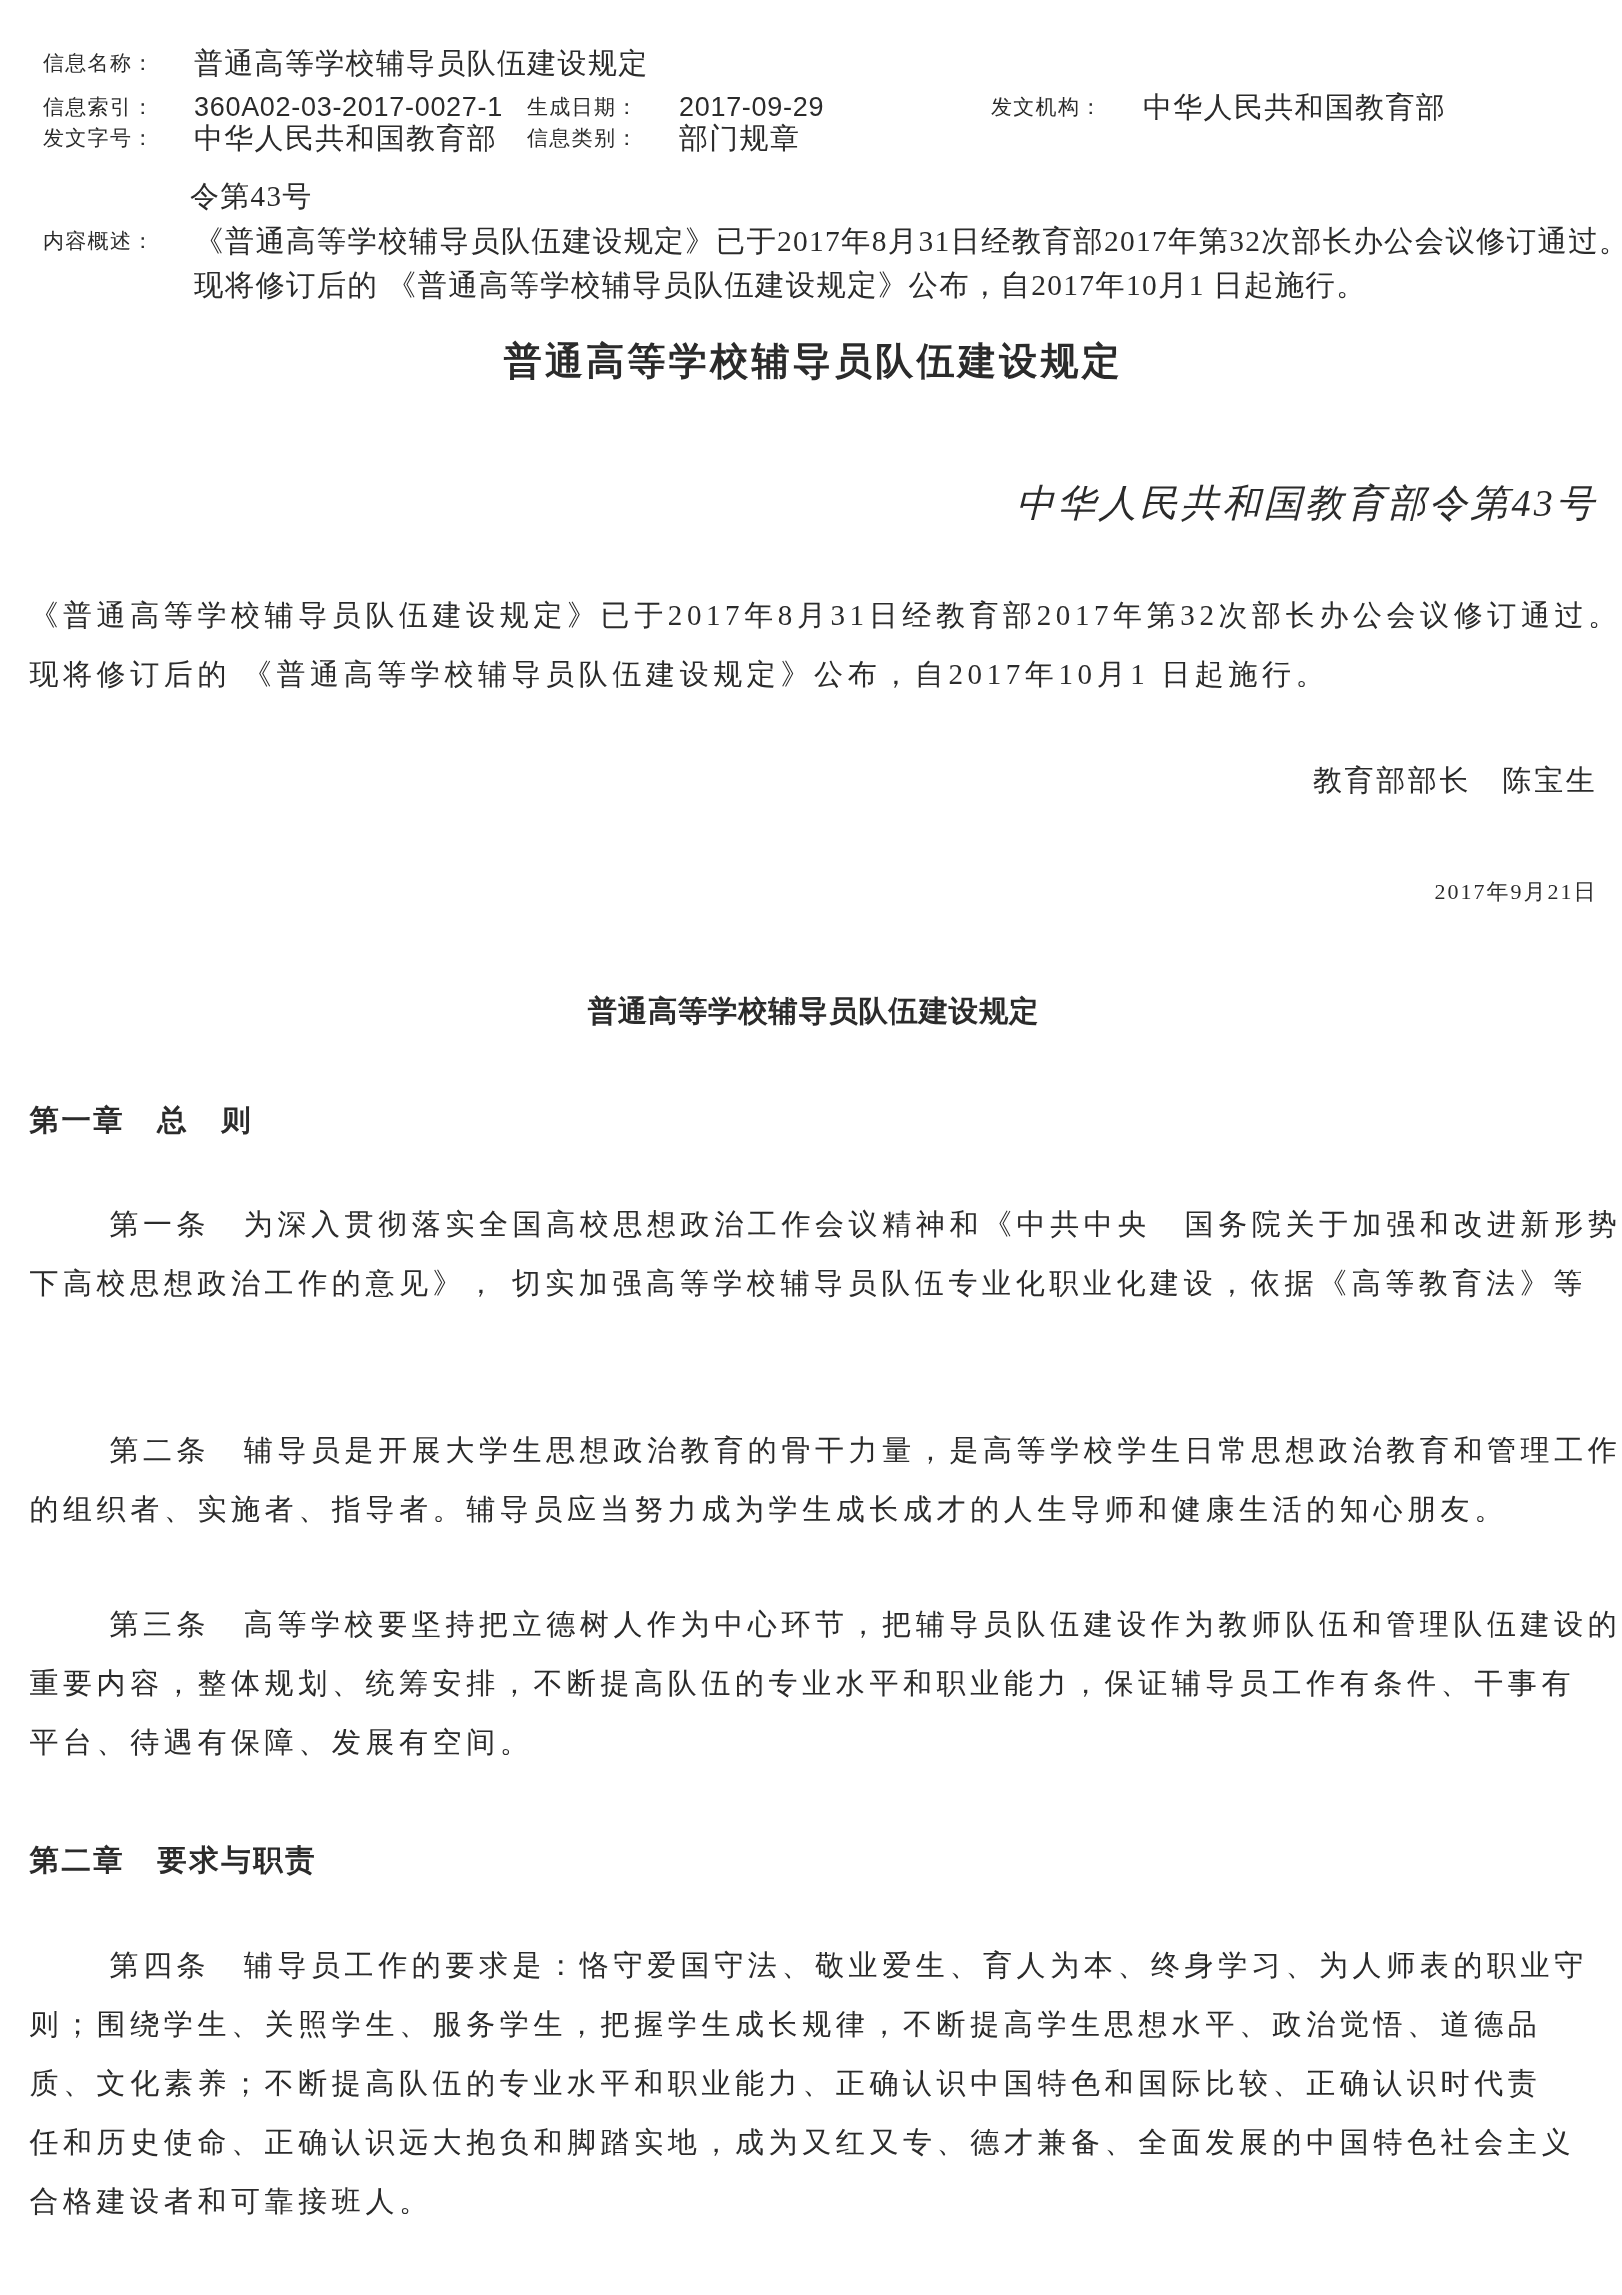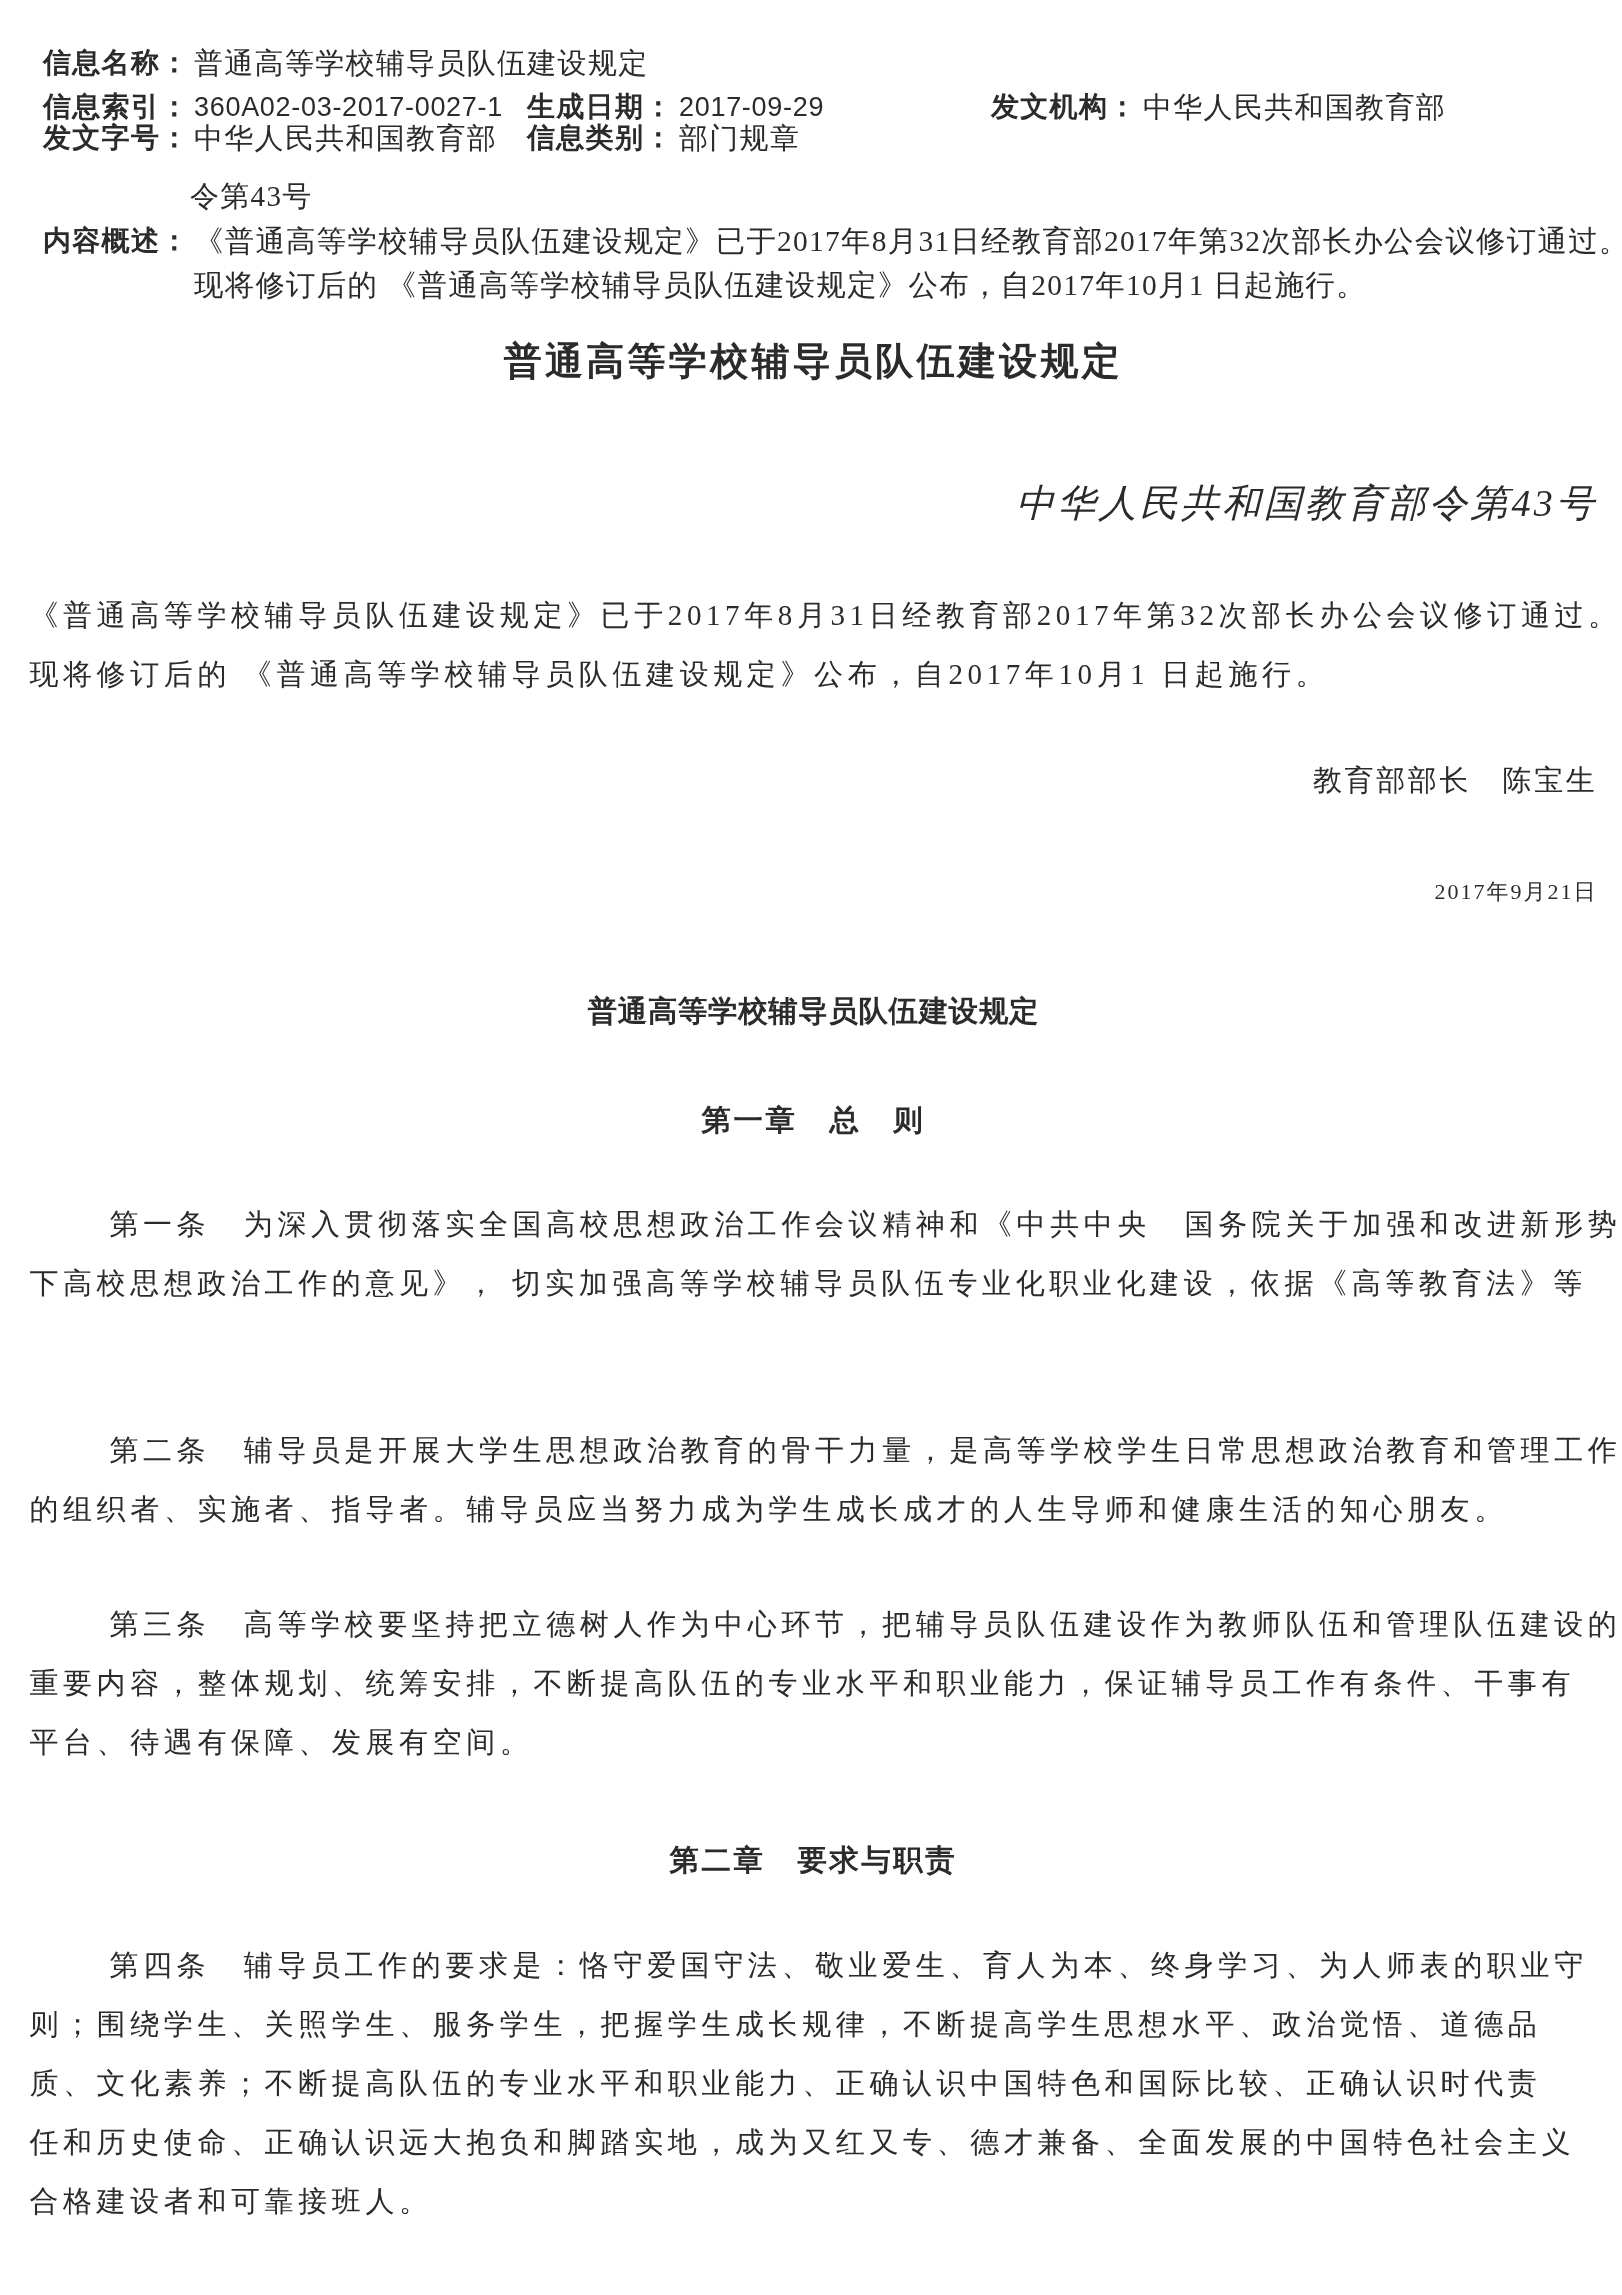--- a/index.html
+++ b/index.html
@@ -2,39 +2,39 @@
 <html style="font-size:10.5px"><head>
 <meta charset="utf-8">
 <style>
   html,body{margin:0;padding:0;background:#ffffff;}
   .page{
     position:relative;width:1622px;height:2295px;background:#ffffff;overflow:hidden;
     color:#2b2b2b;font-family:"Liberation Serif","DejaVu Serif",serif;
   }
   
   .m{position:absolute;white-space:nowrap;font-size:29px;letter-spacing:1.3px;line-height:34px;}
-  .m.label{font-weight:bold;letter-spacing:1.3px;font-size:28px;}
+  .m.label{font-weight:normal;letter-spacing:1.3px;font-size:21px;}
   .m.sans{font-family:"Liberation Sans","DejaVu Sans",sans-serif;font-size:27px;letter-spacing:0.7px;}
   .m.summary{font-size:29.4px;letter-spacing:1.3px;}
   .r1{top:46px}.r2{top:90px}.r3{top:121px}.r4{top:179px}.r5{top:224px}.r6{top:268px}
   .c1l{left:43px}.c1v{left:194px}
   .c2l{left:527px}.c2v{left:679px}
   .c3l{left:991px}.c3v{left:1143px}
   .r4.c1v{left:190px}
   
   .block{position:absolute;left:29.4px;width:1568px;margin:0;}
   .line{white-space:nowrap;font-size:29px;letter-spacing:4.6px;line-height:59px;height:59px;}
   .article .line:first-child{text-indent:80px;}
   .main-title{top:335px;text-align:center;font-size:38px;font-weight:bold;letter-spacing:3.3px;line-height:52px;}
   .decree{top:484px;text-align:right;font-size:38px;letter-spacing:3.3px;line-height:39px;font-style:italic;}
   .preamble{top:586px;}
   .sig{top:751px;text-align:right;font-size:29px;letter-spacing:2.6px;line-height:59px;}
   .date{top:862px;text-align:right;font-size:22px;letter-spacing:2px;line-height:59px;}
   .body-title{top:982px;text-align:center;font-size:29.4px;font-weight:bold;letter-spacing:0.7px;line-height:59px;}
-  .chapter{text-align:center;font-size:29.4px;font-weight:bold;letter-spacing:2.6px;line-height:59px;}
+  .chapter{font-size:29.4px;font-weight:bold;letter-spacing:2.6px;line-height:59px;}
   .ch1{top:1091px}
   .ch2{top:1831px}
   .art1{top:1195px}
   .art2{top:1421px}
   .art3{top:1595px}
   .art4{top:1936px}
 </style>
 </head>
 <body>
 

